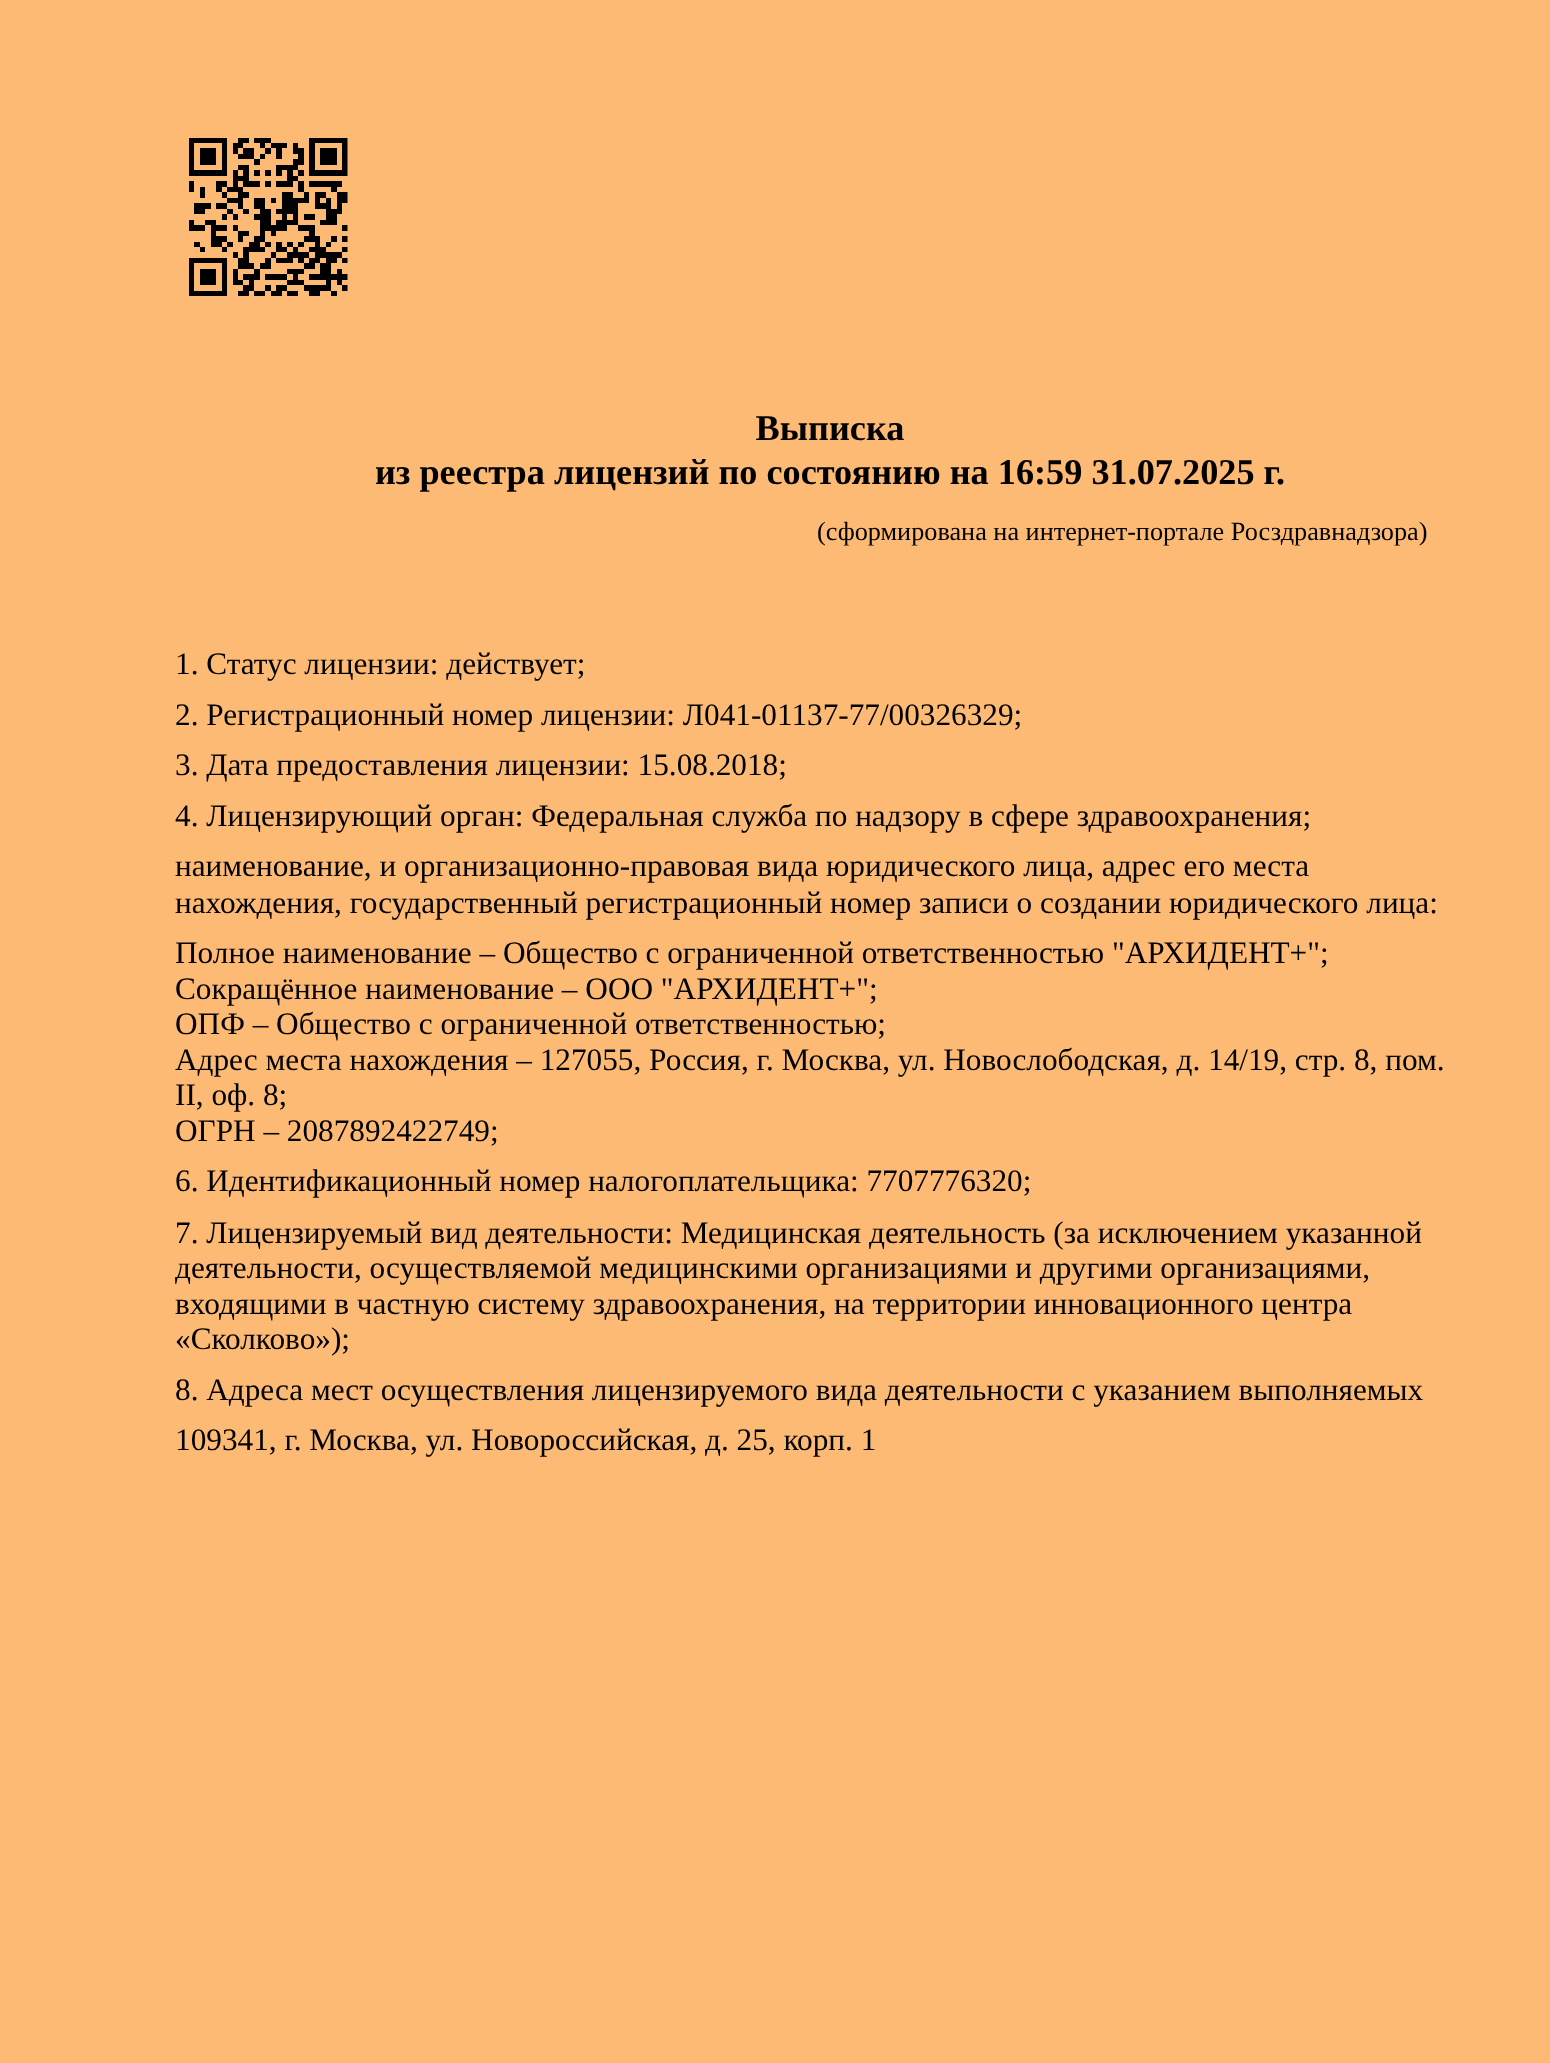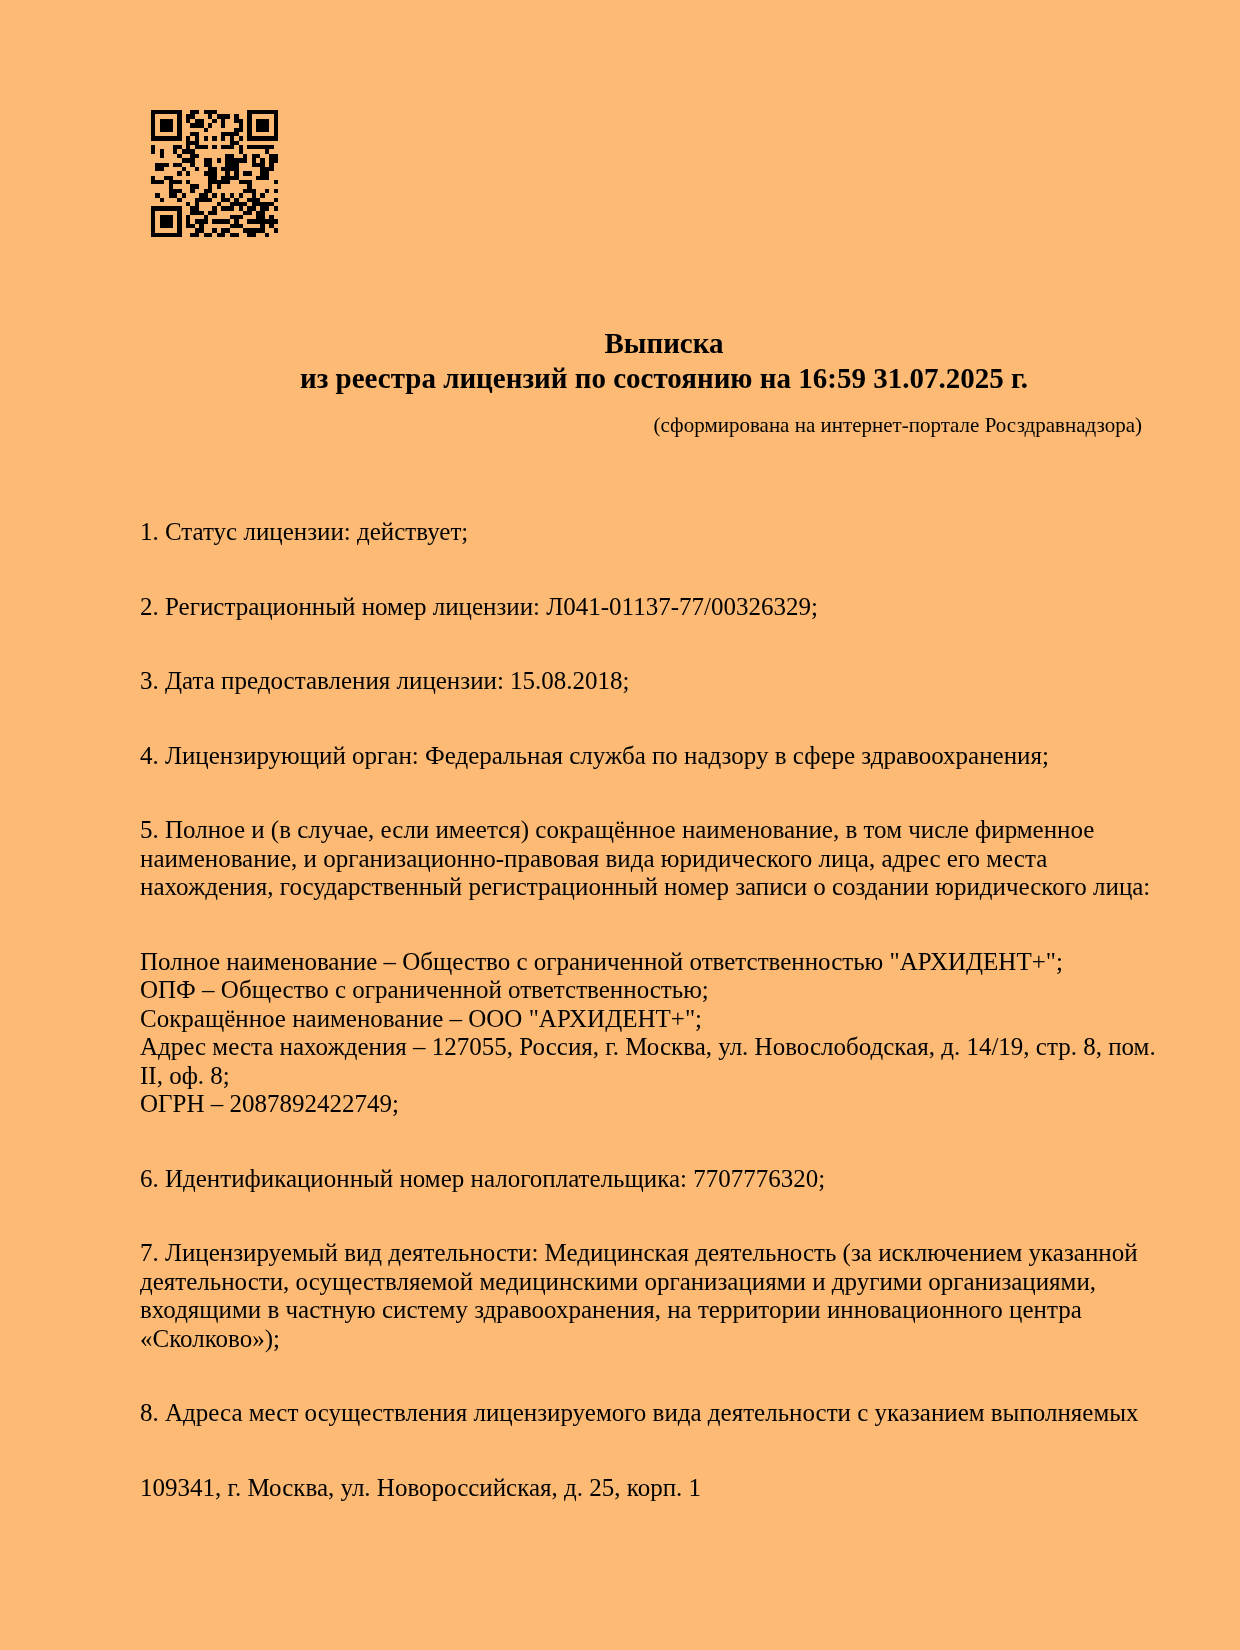--- a/index.html
+++ b/index.html
@@ -48,21 +48,21 @@
   }
   .body-block {
     position: absolute;
     left: 140px;
     top: 518px;
     width: 1070px;
     font-size: 25px;
     line-height: 28.5px;
   }
   .para { margin: 0; }
-  .para + .para { margin-top: 46px; }
+  .para + .para { margin-top: 12px; }
   .doc-line {
     white-space: nowrap;
     height: 28.5px;
   }
 </style>
 </head>
 <body>
 
 <div class="page">
 
@@ -84,28 +84,27 @@
       <div class="para">
         <div class="doc-line">2. Регистрационный номер лицензии: Л041-01137-77/00326329;</div>
       </div>
       <div class="para">
         <div class="doc-line">3. Дата предоставления лицензии: 15.08.2018;</div>
       </div>
       <div class="para">
         <div class="doc-line">4. Лицензирующий орган: Федеральная служба по надзору в сфере здравоохранения;</div>
       </div>
       <div class="para">
-        <div class="doc-line">5. Полное и (в случае, если имеется) сокращённое наименование, в том числе фирменное</div>
         <div class="doc-line">наименование, и организационно-правовая вида юридического лица, адрес его места</div>
         <div class="doc-line">нахождения, государственный регистрационный номер записи о создании юридического лица:</div>
       </div>
       <div class="para">
         <div class="doc-line">Полное наименование – Общество с ограниченной ответственностью "АРХИДЕНТ+";</div>
+        <div class="doc-line">Сокращённое наименование – ООО "АРХИДЕНТ+";</div>
         <div class="doc-line">ОПФ – Общество с ограниченной ответственностью;</div>
-        <div class="doc-line">Сокращённое наименование – ООО "АРХИДЕНТ+";</div>
         <div class="doc-line">Адрес места нахождения – 127055, Россия, г. Москва, ул. Новослободская, д. 14/19, стр. 8, пом.</div>
         <div class="doc-line">II, оф. 8;</div>
         <div class="doc-line">ОГРН – 2087892422749;</div>
       </div>
       <div class="para">
         <div class="doc-line">6. Идентификационный номер налогоплательщика: 7707776320;</div>
       </div>
       <div class="para">
         <div class="doc-line">7. Лицензируемый вид деятельности: Медицинская деятельность (за исключением указанной</div>
         <div class="doc-line">деятельности, осуществляемой медицинскими организациями и другими организациями,</div>

